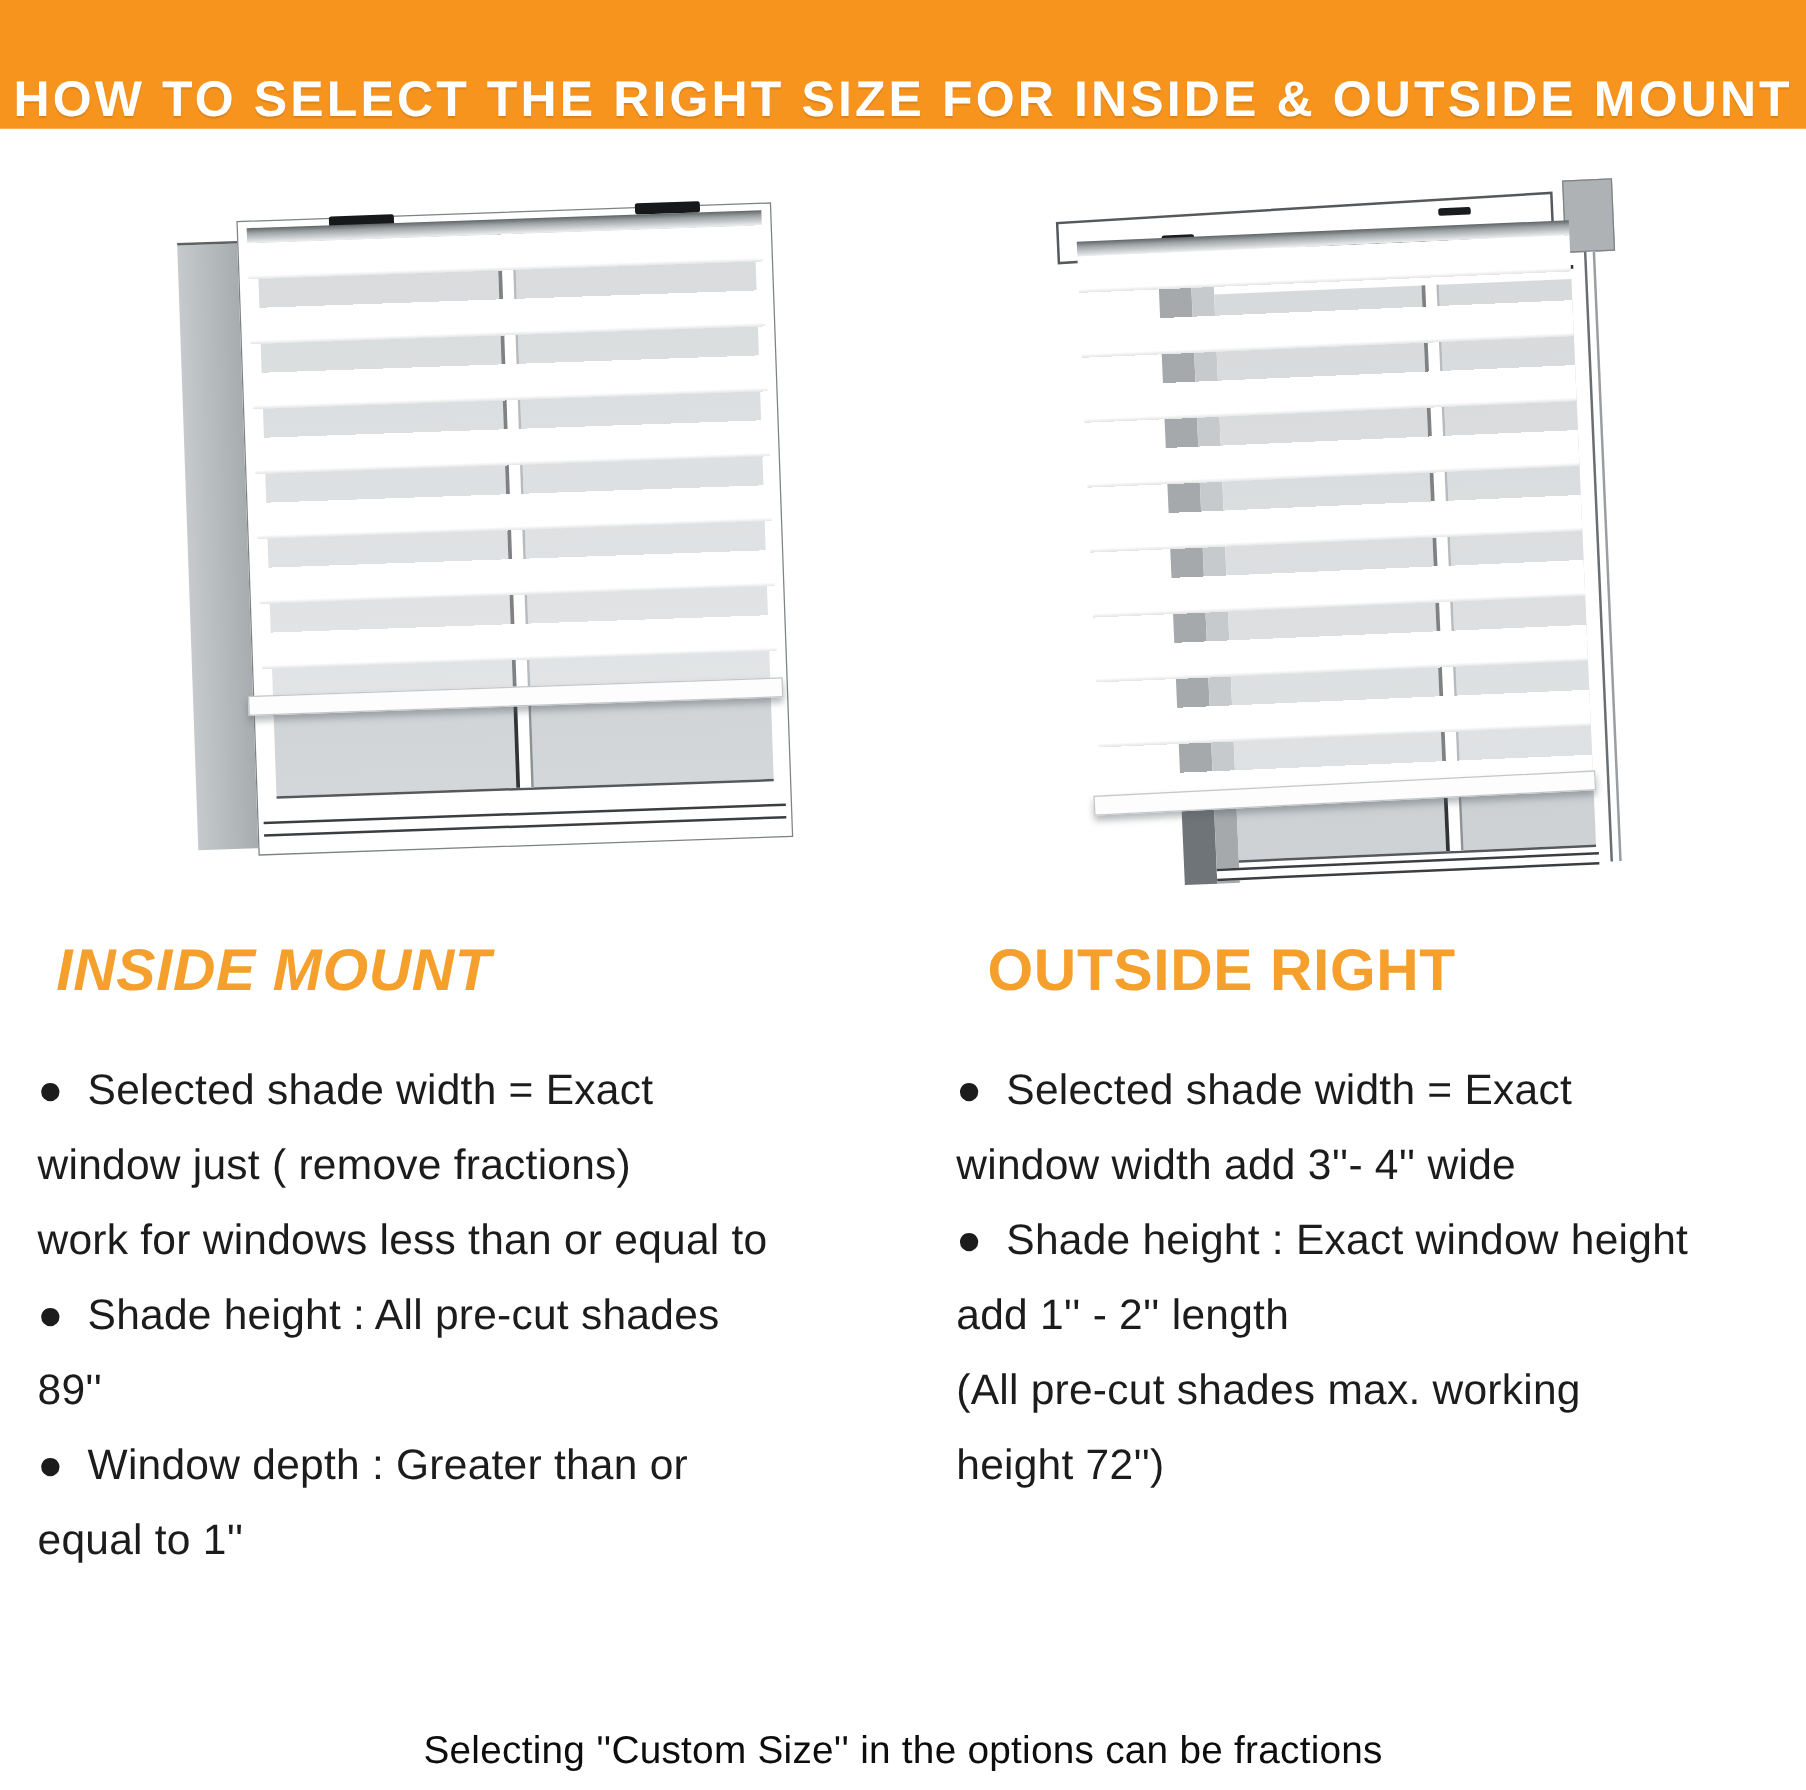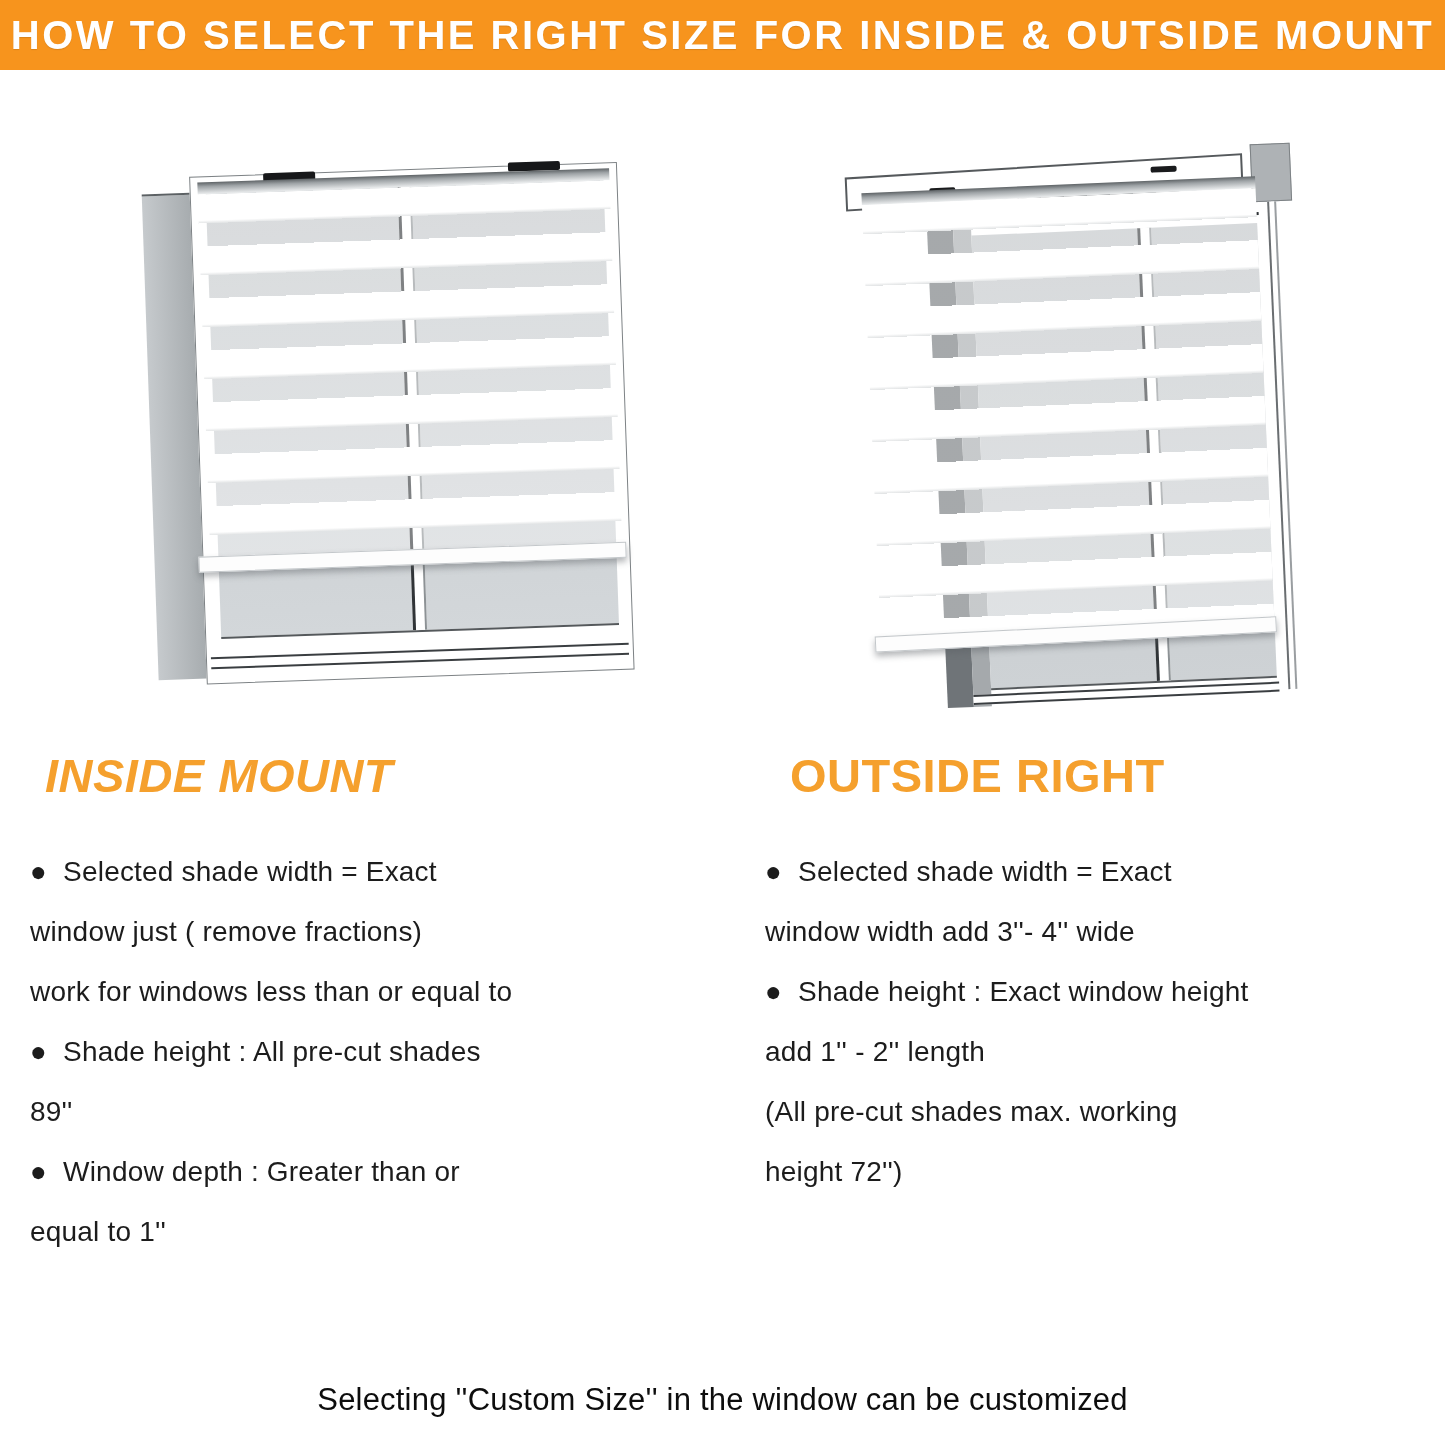--- a/index.html
+++ b/index.html
@@ -7,23 +7,23 @@
   body {
     position:relative;
     width:1445px; height:1432px;
     font-family:"Liberation Sans", sans-serif;
     color:var(--text_dark, #1c1c1c);
     overflow:hidden;
   }
 
   
   .banner {
-    position:absolute; top:0; left:0; width:1445px; height:70px;
+    position:absolute; top:0; left:0; width:1445px; height:103px;
     background:var(--banner_bg, #F7941D);
-    display:flex; align-items:center; justify-content:center;
+    display:flex; align-items:flex-end; justify-content:center;
   }
   .banner-title {
     color:#ffffff; font-weight:bold; font-size:40px;
     letter-spacing:2.5px; white-space:nowrap;
     text-shadow:0 1px 1px rgba(0,0,0,0.12);
   }
 
   
   .illus { position:absolute; }
   .tilt  { position:absolute; inset:0; }
@@ -119,21 +119,21 @@
   .mount-heading {
     position:absolute; top:748px;
     color:var(--heading_orange, #F5A02D);
     font-size:47px; font-weight:bold; letter-spacing:0.5px; white-space:nowrap;
   }
   .heading-inside  { left:45px;font-style:italic; }
   .heading-outside { left:790px; }
 
   .spec-col {
     position:absolute; top:842px; width:690px;
-    font-size:28px; line-height:60px; letter-spacing:0.2px;
+    font-size:34px; line-height:60px; letter-spacing:0.2px;
     color:var(--text_dark, #1c1c1c);
   }
   .col-inside  { left:30px; }
   .col-outside { left:765px; }
   .spec-line { white-space:pre-wrap; }
 
   
   .footer-note {
     position:absolute; top:1382px; left:0; width:1445px;
     text-align:center; font-size:31px; color:#0d0d0d; letter-spacing:0.2px;
@@ -203,13 +203,13 @@
 
 <div class="spec-col col-outside">
     <div class="spec-line">●  Selected shade width = Exact</div>
     <div class="spec-line">window width add 3''- 4'' wide</div>
     <div class="spec-line">●  Shade height : Exact window height</div>
     <div class="spec-line">add 1'' - 2'' length</div>
     <div class="spec-line">(All pre-cut shades max. working</div>
     <div class="spec-line">height 72'')</div>
   </div>
 
-<div class="footer-note">Selecting ''Custom Size'' in the window can be customized</div>
+<div class="footer-note">Selecting ''Custom Size'' in the options can be fractions</div>
 
 </body></html>

